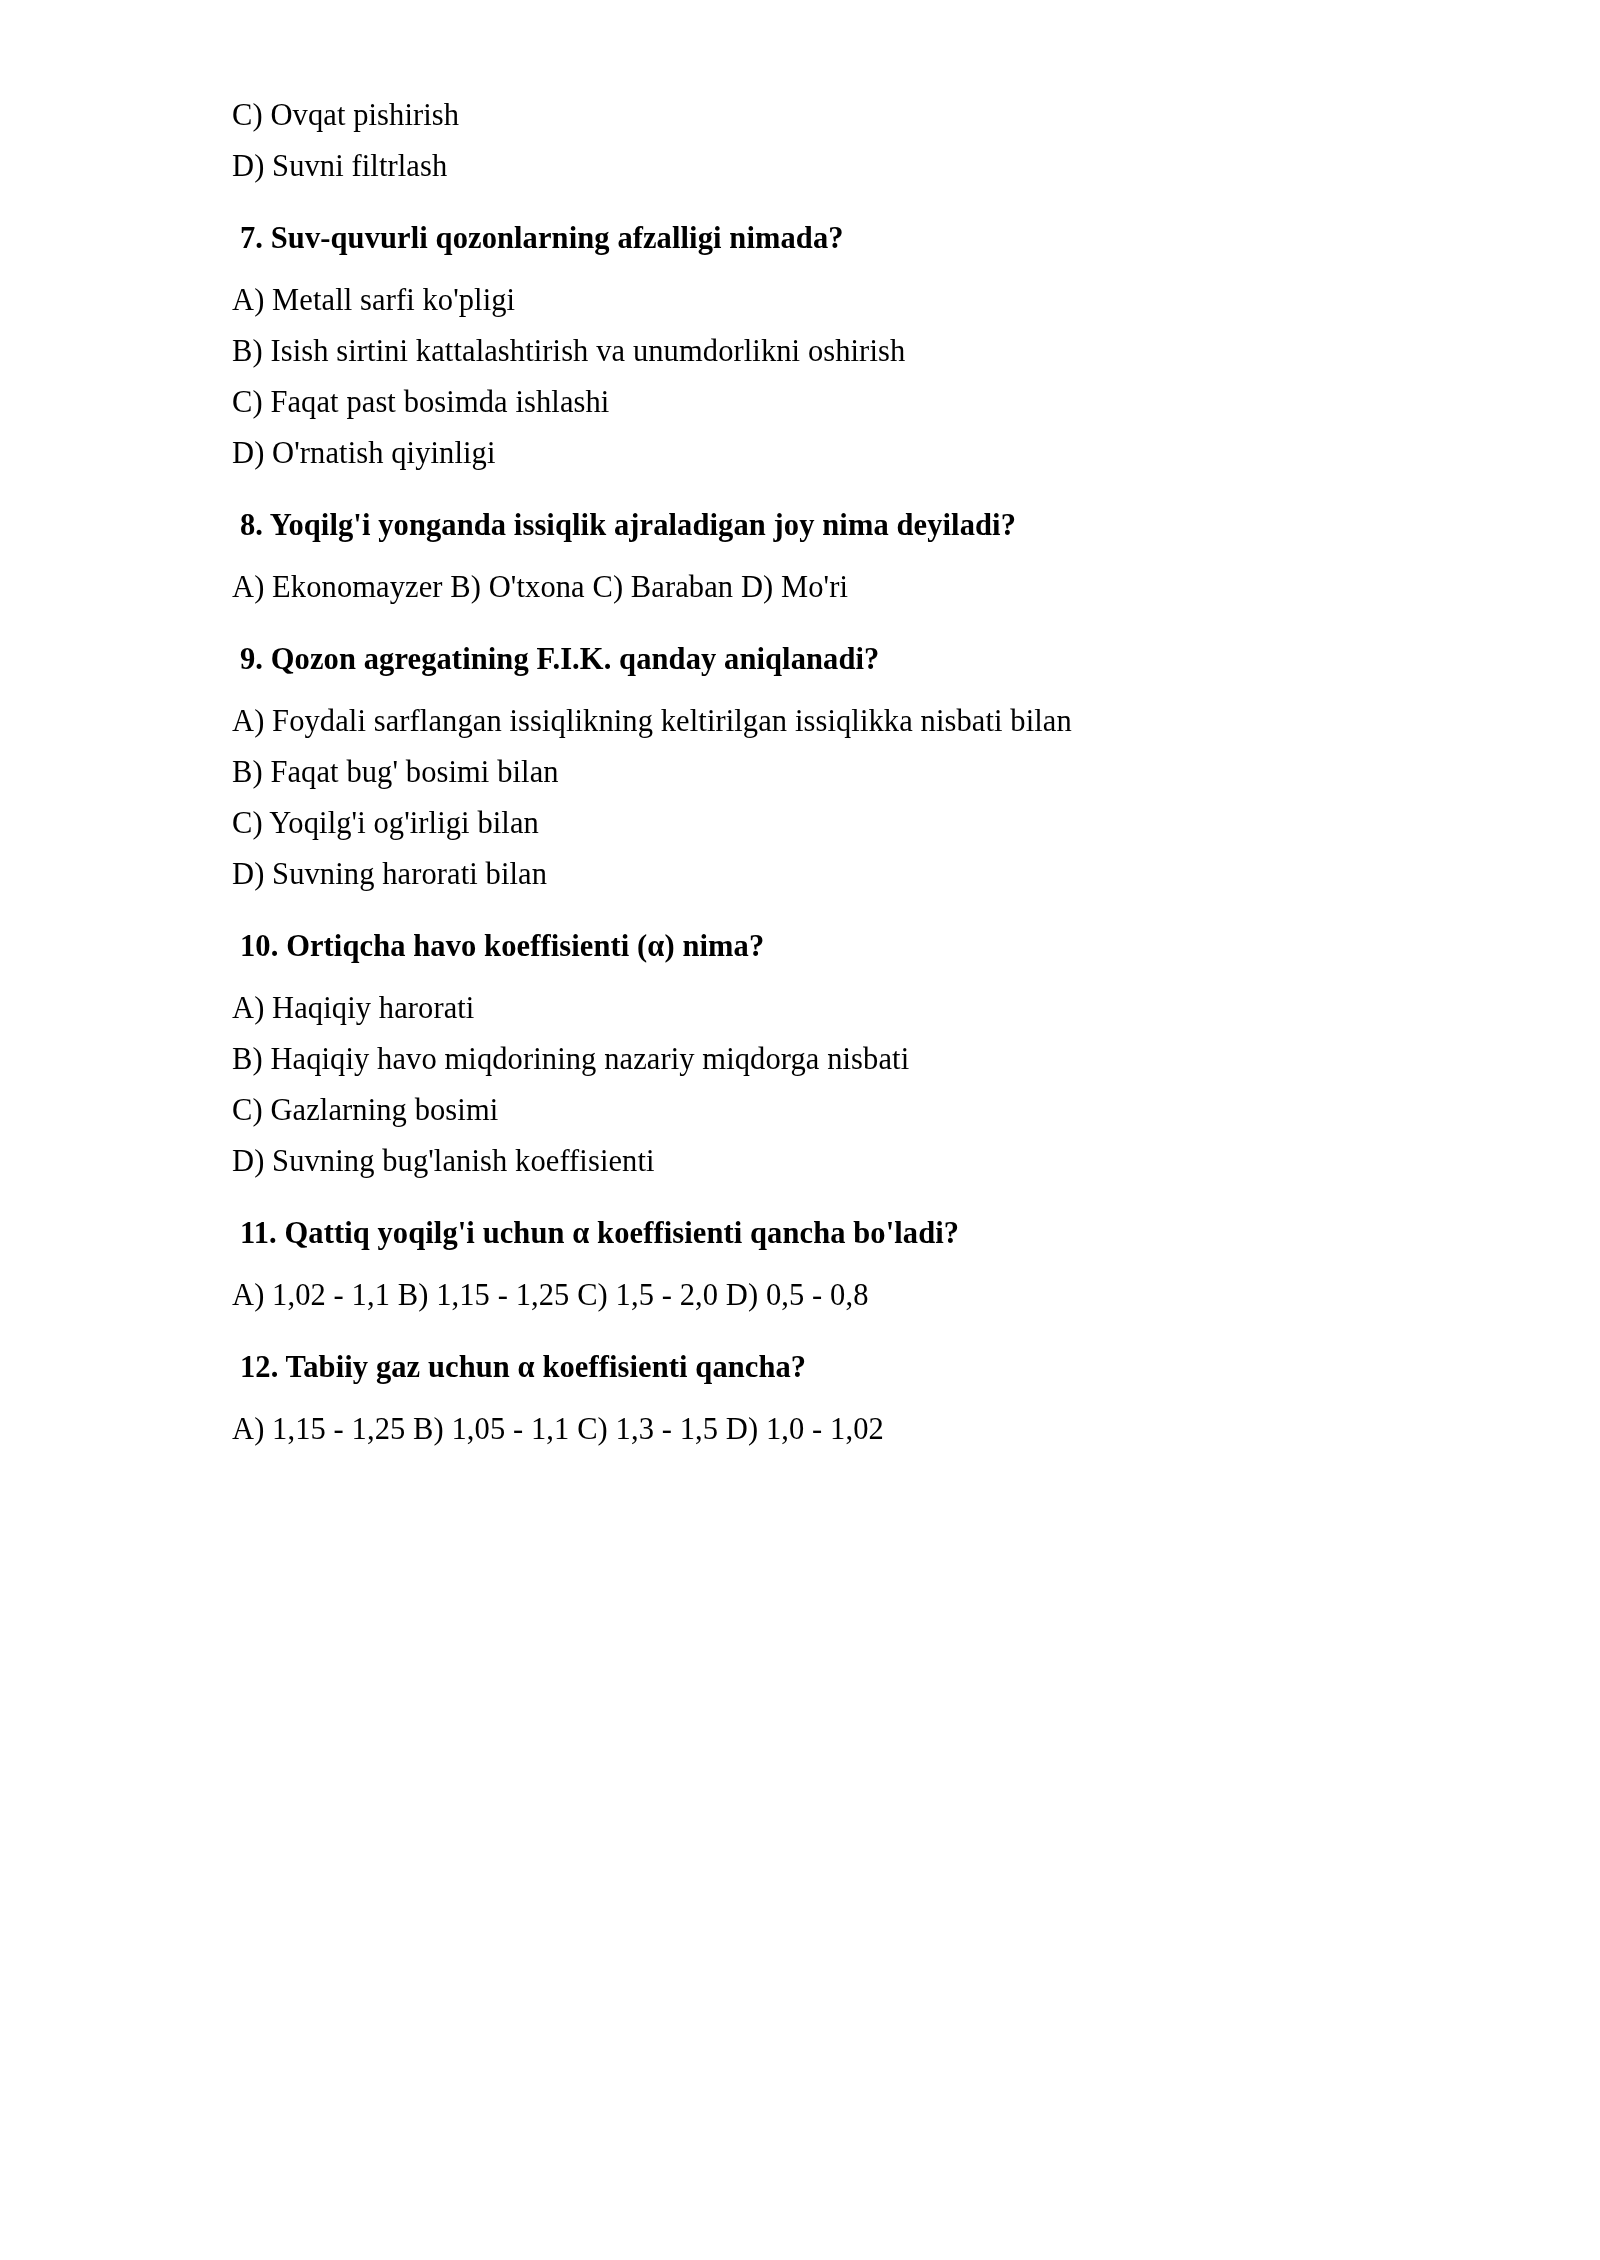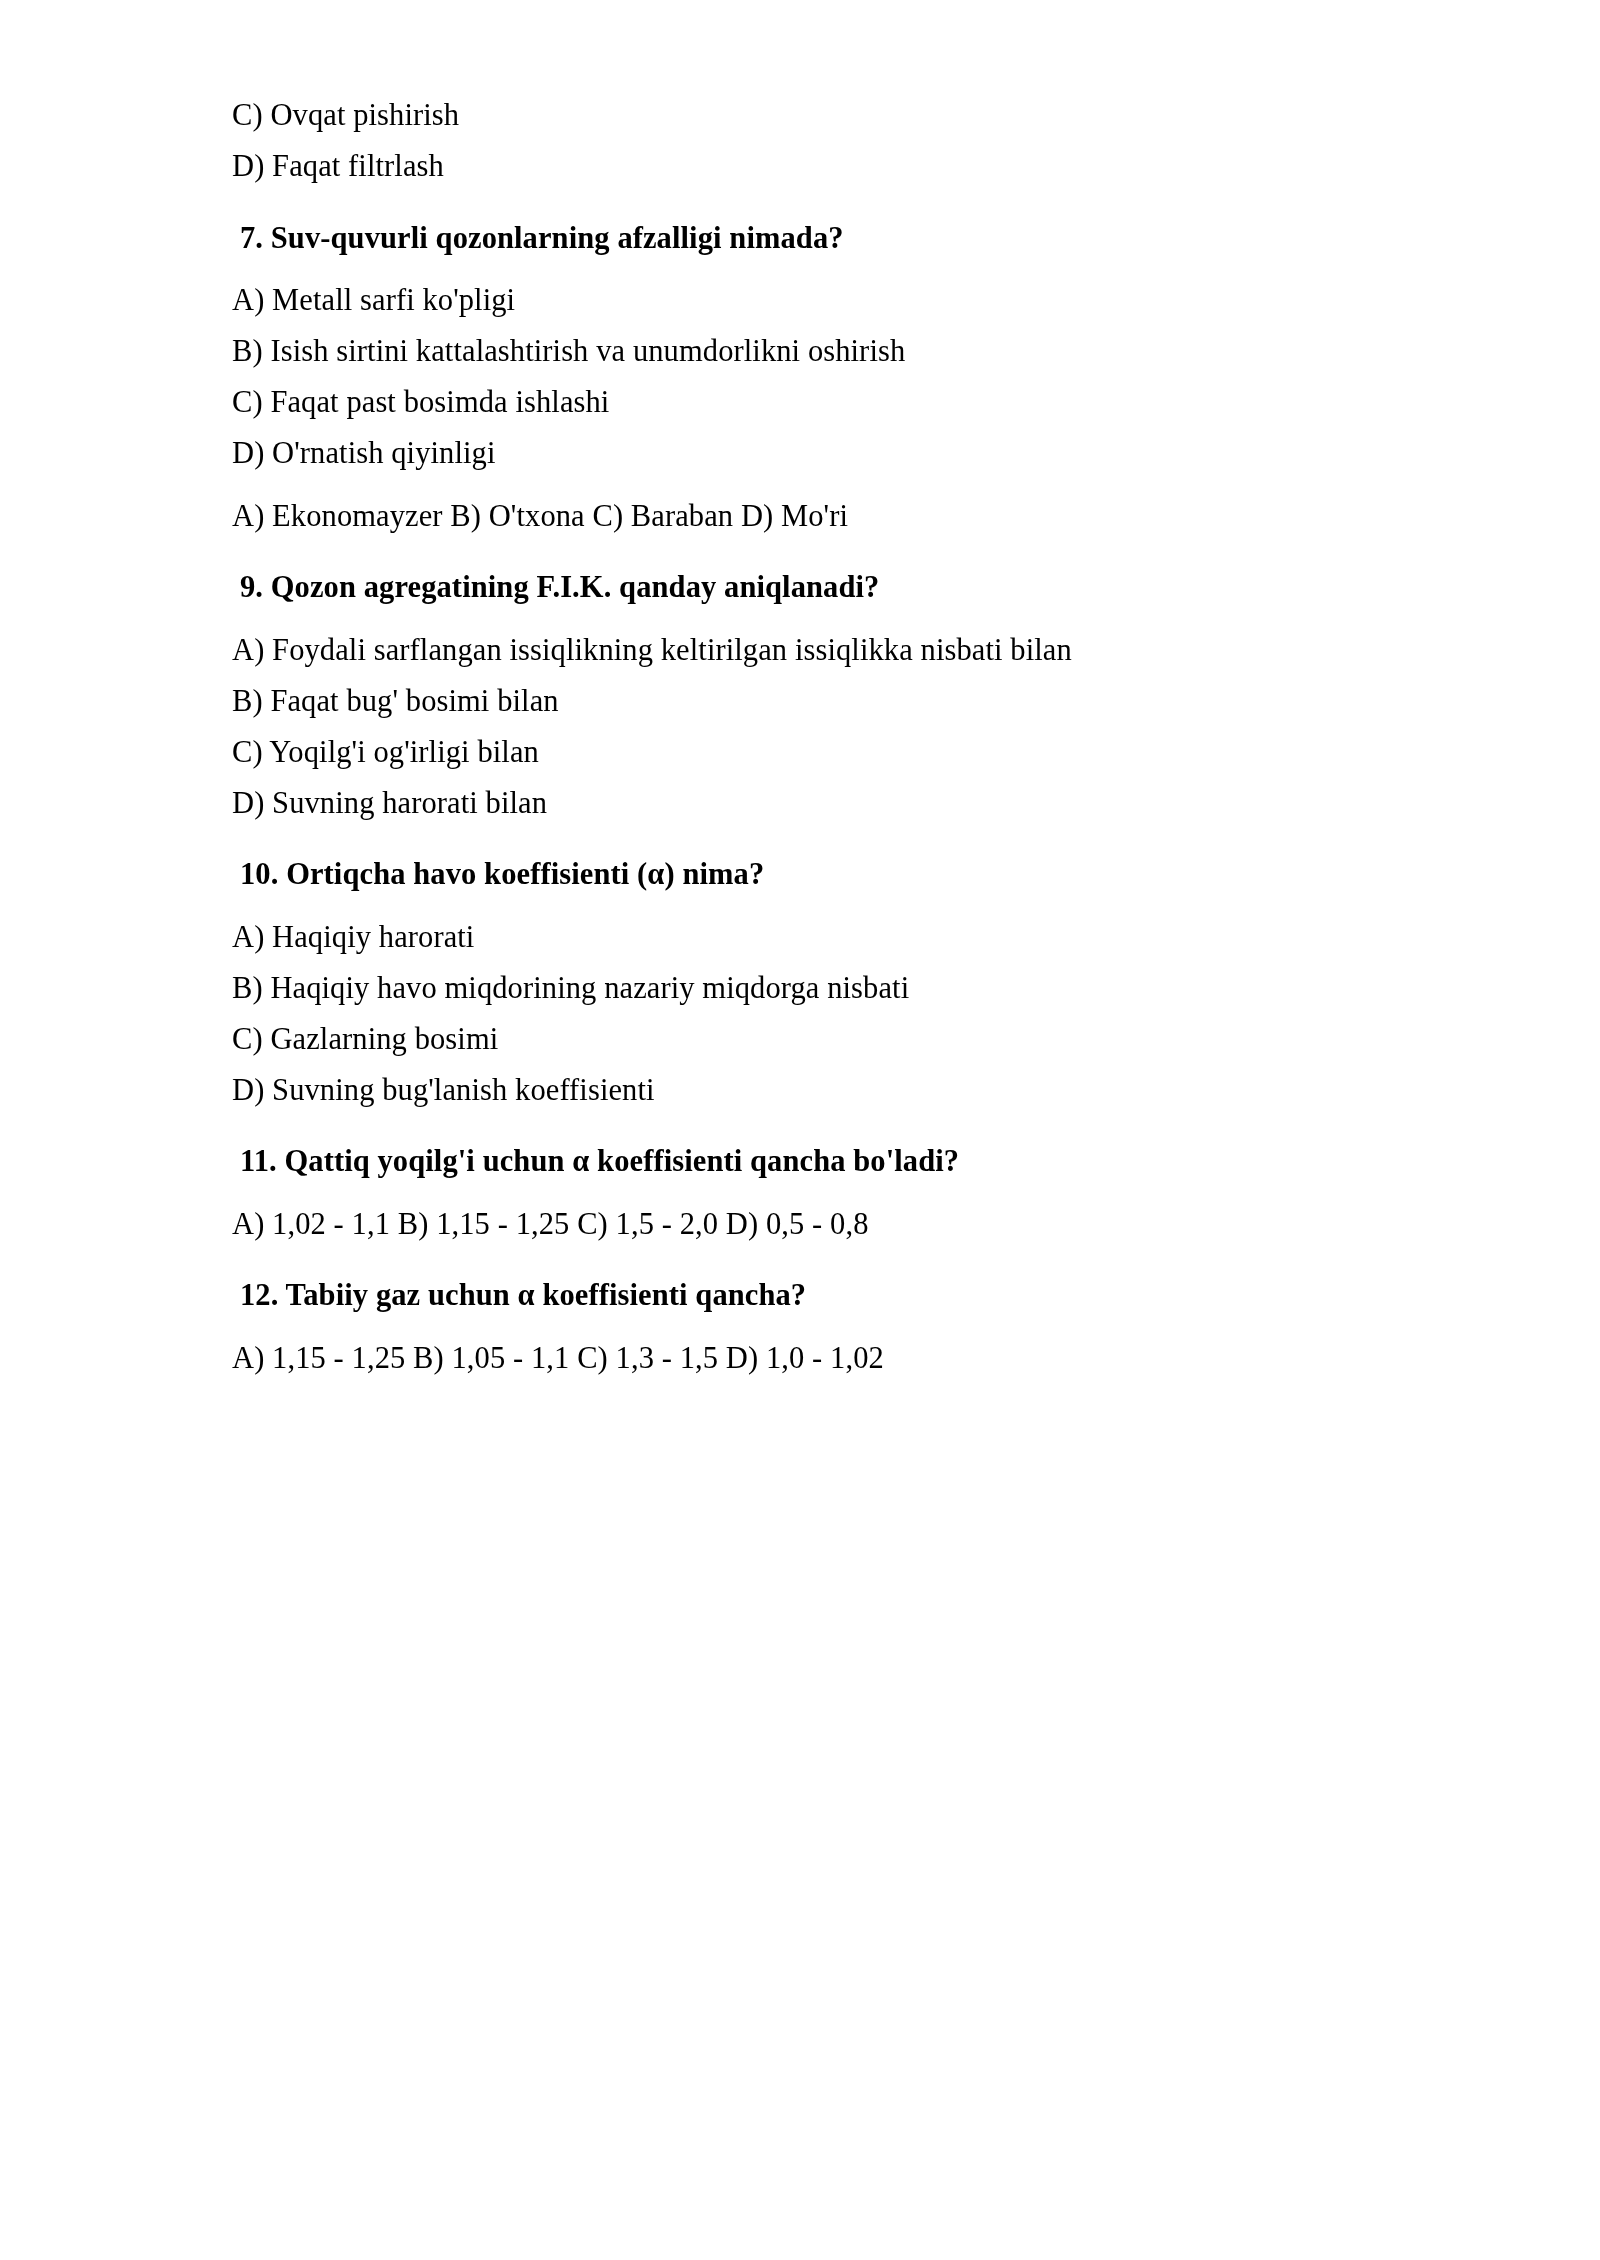--- a/index.html
+++ b/index.html
@@ -59,33 +59,36 @@
   }
 </style>
 </head>
 <body>
 
 <div class="page">
   <div class="content">
 
     <div class="block answers-group">
       <p class="answer-line">C) Ovqat pishirish</p>
-      <p class="answer-line">D) Faqat filtrlash</p>
+      <p class="answer-line">D) Suvni filtrlash</p>
     </div>
 
     <div class="block gap-before-heading">
       <p class="question-heading">7. Suv-quvurli qozonlarning afzalligi nimada?</p>
     </div>
     <div class="block answers-group gap-after-heading">
       <p class="answer-line">A) Metall sarfi ko'pligi</p>
       <p class="answer-line">B) Isish sirtini kattalashtirish va unumdorlikni oshirish</p>
       <p class="answer-line">C) Faqat past bosimda ishlashi</p>
       <p class="answer-line">D) O'rnatish qiyinligi</p>
     </div>
 
+    <div class="block gap-before-heading">
+      <p class="question-heading">8. Yoqilg'i yonganda issiqlik ajraladigan joy nima deyiladi?</p>
+    </div>
     <div class="block answers-group gap-after-heading">
       <p class="answer-line">A) Ekonomayzer B) O'txona C) Baraban D) Mo'ri</p>
     </div>
 
     <div class="block gap-before-heading">
       <p class="question-heading">9. Qozon agregatining F.I.K. qanday aniqlanadi?</p>
     </div>
     <div class="block answers-group gap-after-heading">
       <p class="answer-line">A) Foydali sarflangan issiqlikning keltirilgan issiqlikka nisbati bilan</p>
       <p class="answer-line">B) Faqat bug' bosimi bilan</p>

